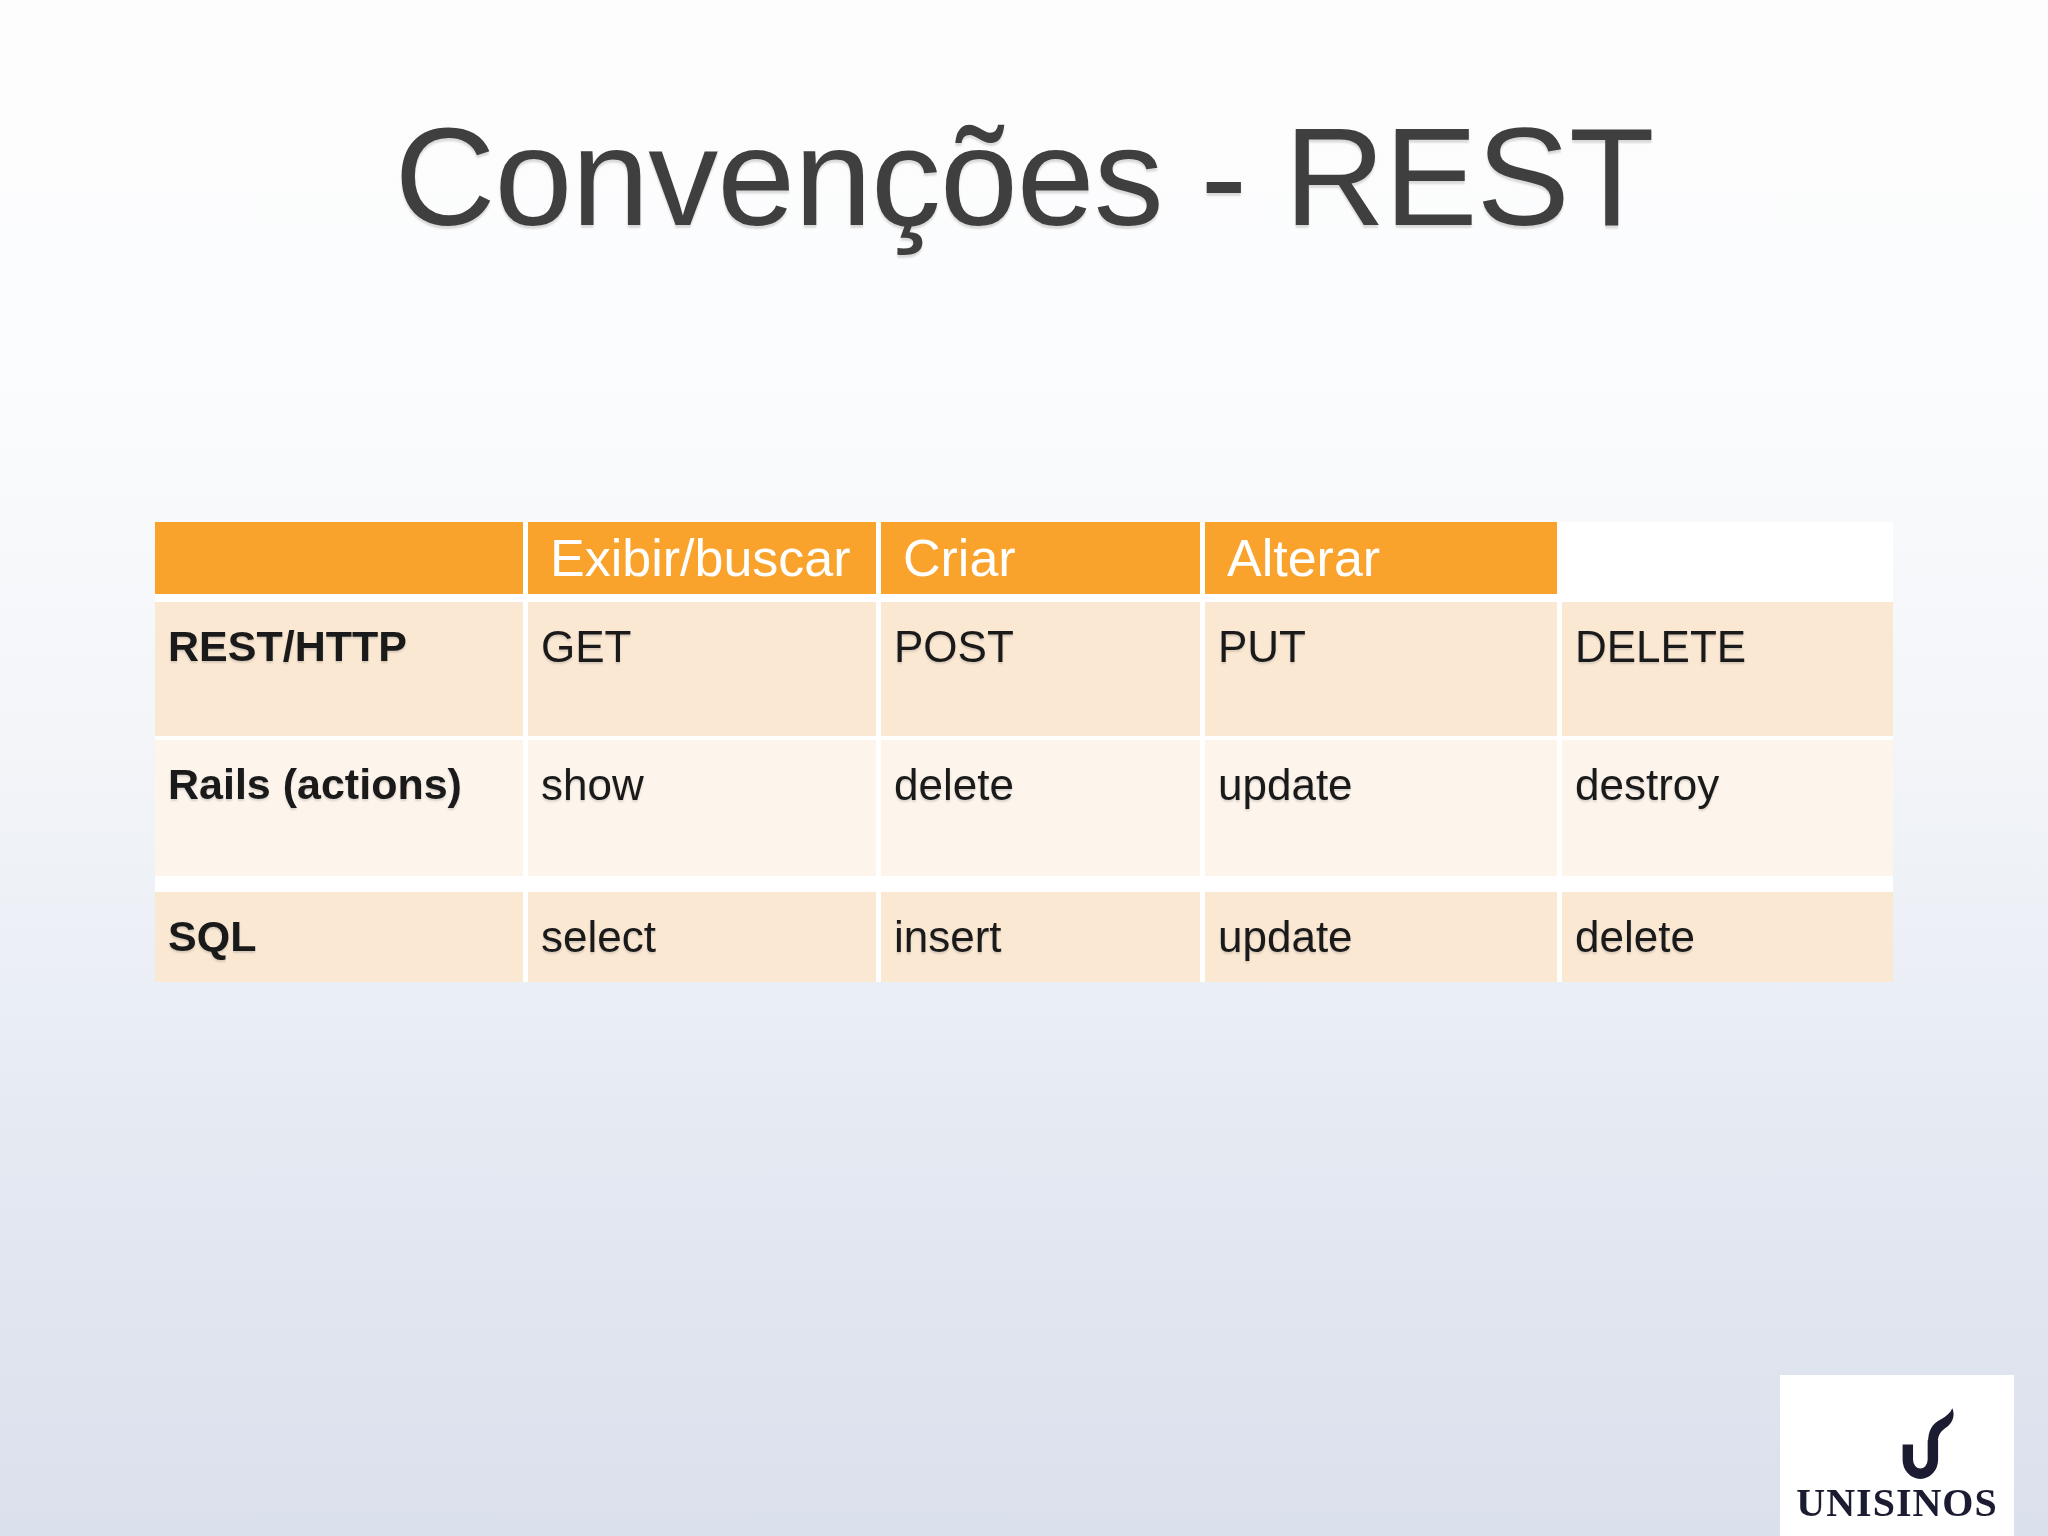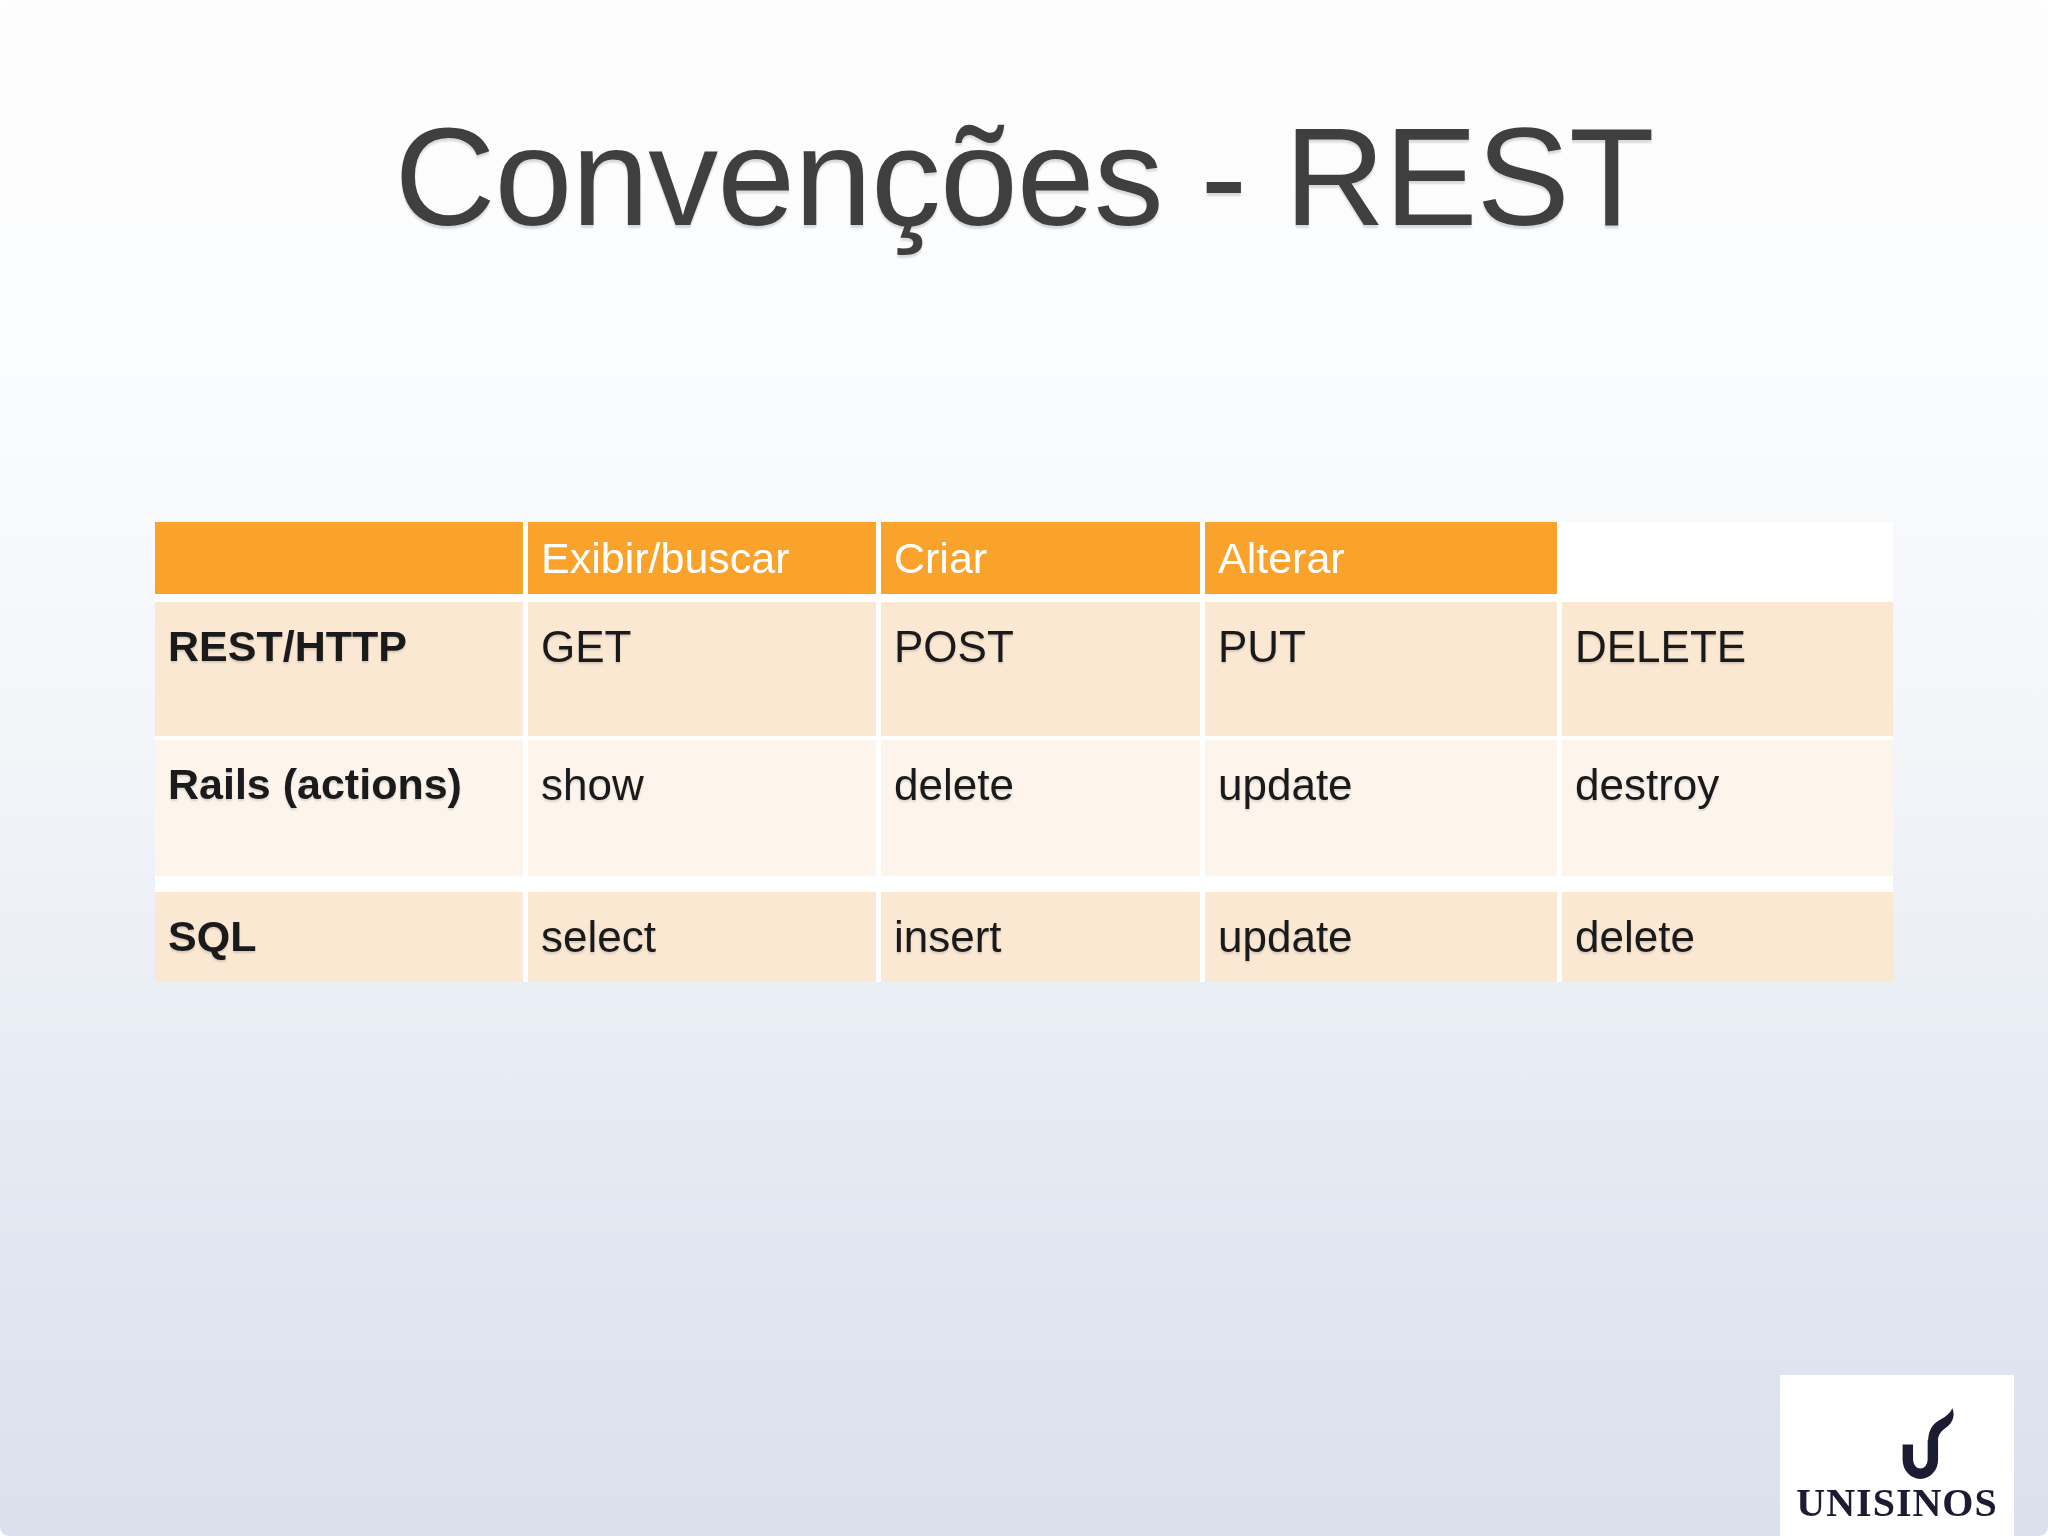--- a/index.html
+++ b/index.html
@@ -10,21 +10,20 @@
     width: 2048px;
     height: 1536px;
     overflow: hidden;
     background: linear-gradient(to bottom,
       var(--bg-top, #FDFDFE) 0%,
       #FBFCFD 24%,
       #F3F5F9 48%,
       #EAEEF5 65%,
       #E1E6F0 82%,
       var(--bg-bottom, #DBE1EC) 100%);
-    border-radius: 9px;
   }
 
   .title {
     position: absolute;
     top: 96px;
     left: 0;
     width: 100%;
     margin: 0;
     text-align: center;
     font-size: 140px;
@@ -46,24 +45,24 @@
   .trow {
     display: grid;
     grid-template-columns: 368px 348px 319px 352px 331px;
     column-gap: 5px;
   }
 
   .thead { height: 72px; margin-bottom: 8px; }
   .thead .hcell {
     background: var(--header-orange, #FAA32C);
     color: #FFFFFF;
-    font-size: 43px;
+    font-size: 52px;
     display: flex;
     align-items: center;
-    padding-left: 13px;
+    padding-left: 22px;
     white-space: nowrap;
     overflow: visible;
   }
 
   .cell {
     font-size: 44px;
     color: var(--cell-text, #1A1A1A);
     padding: 20px 0 0 13px;
     white-space: nowrap;
     overflow: visible;

